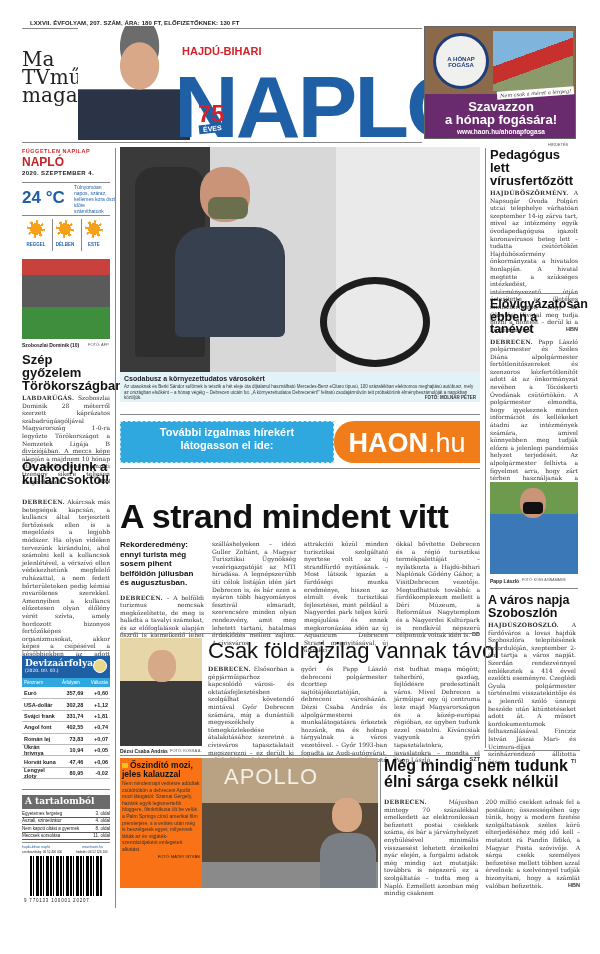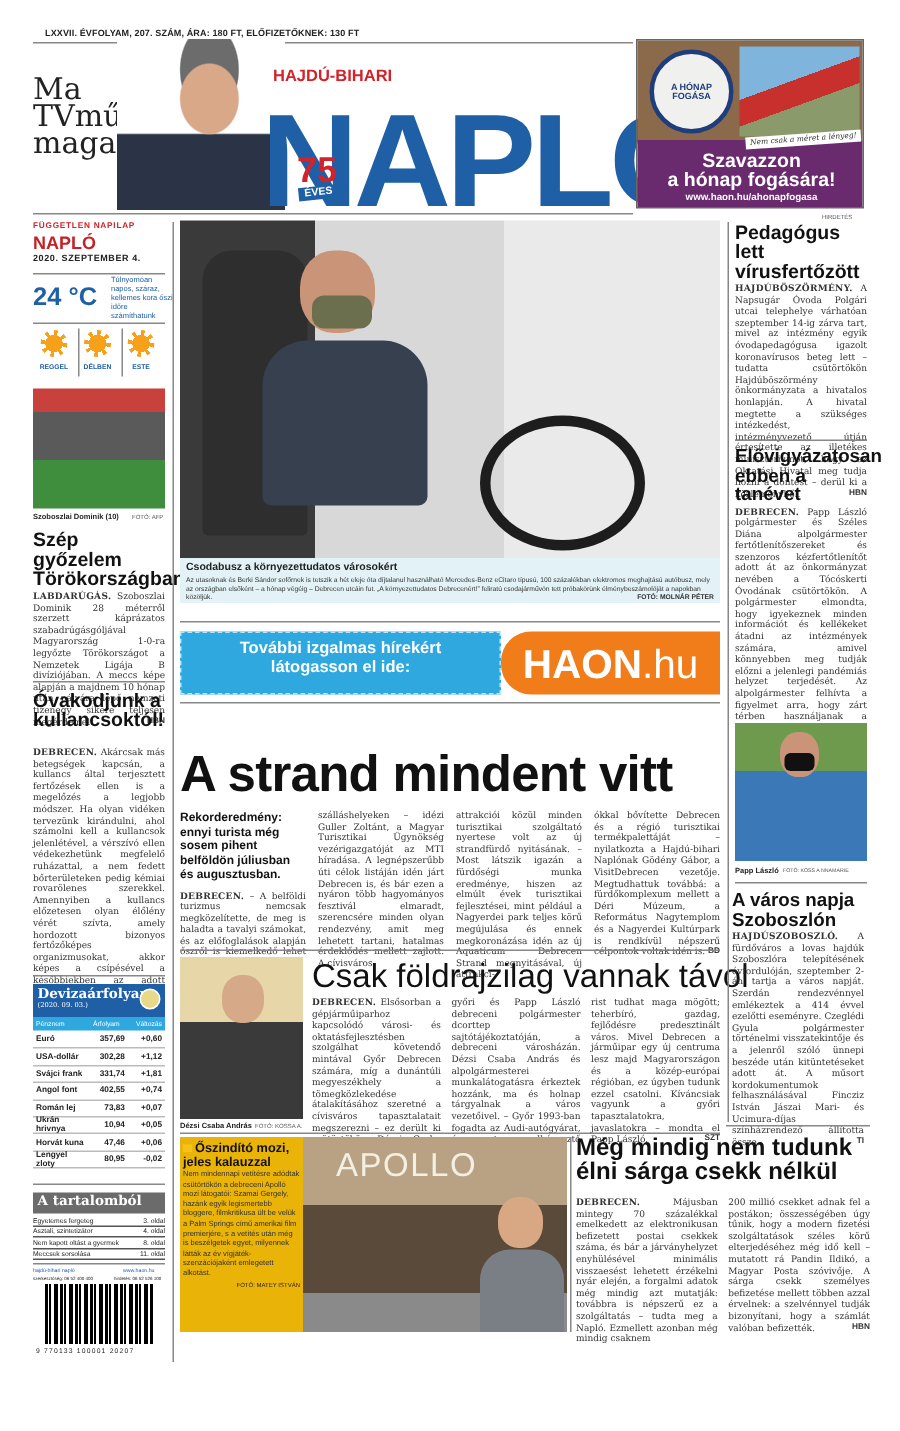--- a/index.html
+++ b/index.html
@@ -235,21 +235,21 @@
 <div class="abs sans" style="left:120px;top:748px;font-size:5px;font-weight:bold">Dézsi Csaba András</div>
 <div class="abs sans" style="left:170px;top:748px;font-size:4px;color:#555">FOTÓ: KOSSA A.</div>
 <div class="abs sans" style="left:208px;top:638px;font-size:22px;color:#111">Csak földrajzilag vannak távol</div>
 <div class="abs" style="left:208px;top:665px;width:272px;display:flex;gap:7px">
   <div style="flex:1" class="body-text"><span class="lead">DEBRECEN.</span> <span>Elsősorban a gépjárműiparhoz kapcsolódó városi- és oktatásfejlesztésben szolgálhat követendő mintával Győr Debrecen számára, míg a dunántúli megyeszékhely a tömegközlekedése átalakításához szeretné a cívisváros tapasztalatait megszerezni – ez derült ki csütörtökön Dézsi Csaba András</span></div>
   <div style="flex:1" class="body-text">győri és Papp László debreceni polgármester dcorttep sajtótájékoztatóján, a debreceni városházán. Dézsi Csaba András és alpolgármesterei munkalátogatásra érkeztek hozzánk, ma és holnap tárgyalnak a város vezetőivel. – Győr 1993-ban fogadta az Audi-autógyárat, és mostanra elképesztő átalakulást</div>
   <div style="flex:1" class="body-text"><span>rist tudhat maga mögött; teherbíró, gazdag, fejlődésre predesztinált város. Mivel Debrecen a járműipar egy új centruma lesz majd Magyarországon és a közép-európai régióban, ez úgyben tudunk ezzel csatolni. Kíváncsiak vagyunk a győri tapasztalatokra, javaslatokra – mondta el Papp László.</span> <span class="sig">SZT</span></div>
 </div>
 <div class="abs rule" style="left:120px;top:755px;width:360px"></div>
 
-<div class="abs" style="left:120px;top:758px;width:82px;height:130px;background:#eab308">
+<div class="abs" style="left:120px;top:758px;width:82px;height:130px;background:#f97316">
   <div class="hl" style="font-size:8.5px;padding:3px 2px 2px"><span style="display:inline-block;width:6px;height:5px;background:#f4c21b;margin-right:2px"></span><span>Őszindító mozi, jeles kalauzzal</span></div>
   <div class="sans" style="font-size:5px;line-height:6.6px;padding:0 2px;color:#333">Nem mindennapi vetítésre adódtak csütörtökön a debreceni Apolló mozi látogatói: Szamai Gergely, hazánk egyik legismertebb bloggere, filmkritikusa ült be velük a Palm Springs című amerikai film premierjére, s a vetítés után még is beszélgetek egyet, milyennek látták az év vígjáték-szenzációjaként emlegetett alkotást.</div>
   <div class="sans" style="font-size:4px;text-align:right;padding:1px 2px">FOTÓ: MATEY ISTVÁN</div>
 </div>
 <div class="abs photo" style="left:202px;top:758px;width:176px;height:130px;background:linear-gradient(180deg,#b8a283 0 35%,#5a4a3a 35% 80%,#8a8a8a 80%)">
   <div class="abs sans" style="left:22px;top:6px;font-size:22px;color:#f2efe4;font-weight:normal;letter-spacing:1px">APOLLO</div>
   <div class="abs" style="left:130px;top:40px;width:30px;height:34px;border-radius:45%;background:#d8a884"></div>
   <div class="abs" style="left:118px;top:75px;width:56px;height:55px;background:#7a7f86;border-radius:20px 20px 0 0"></div>
 </div>
 <div class="abs vrule" style="left:380px;top:758px;height:130px"></div>

